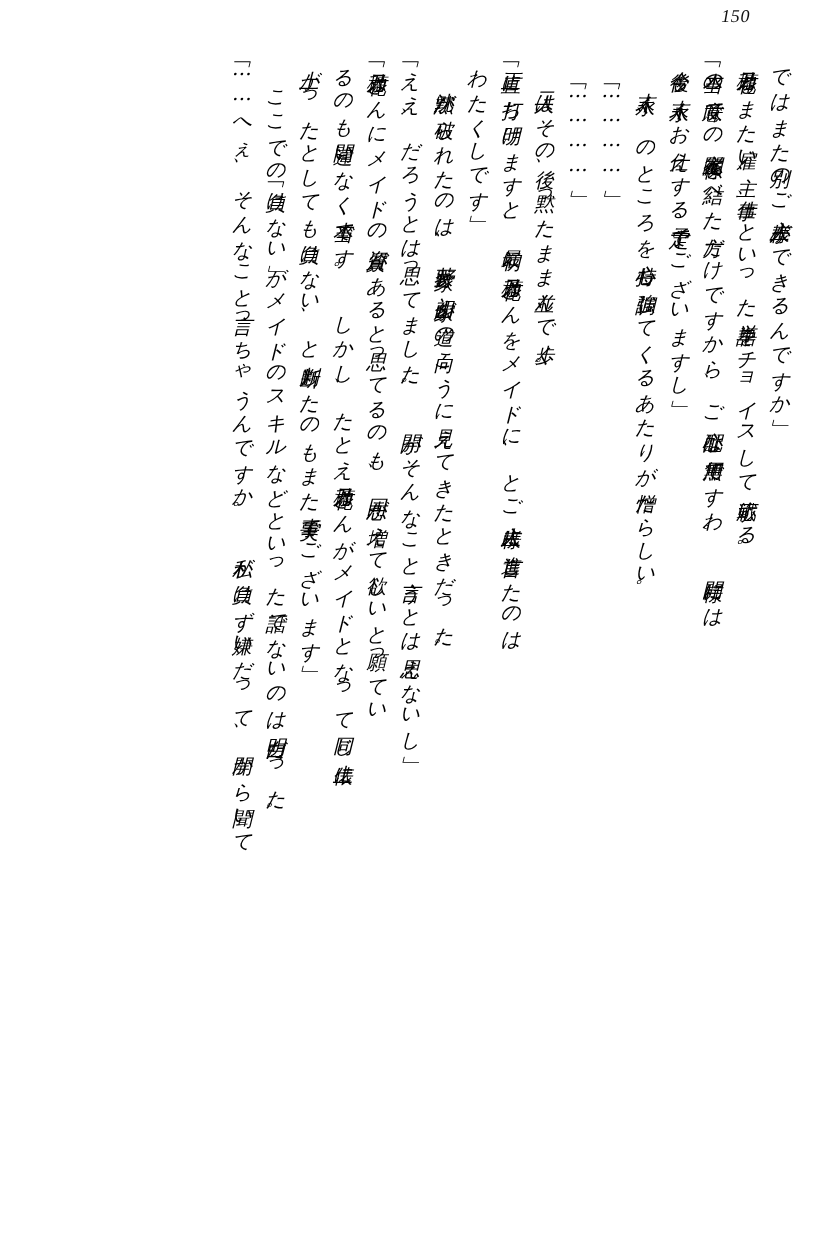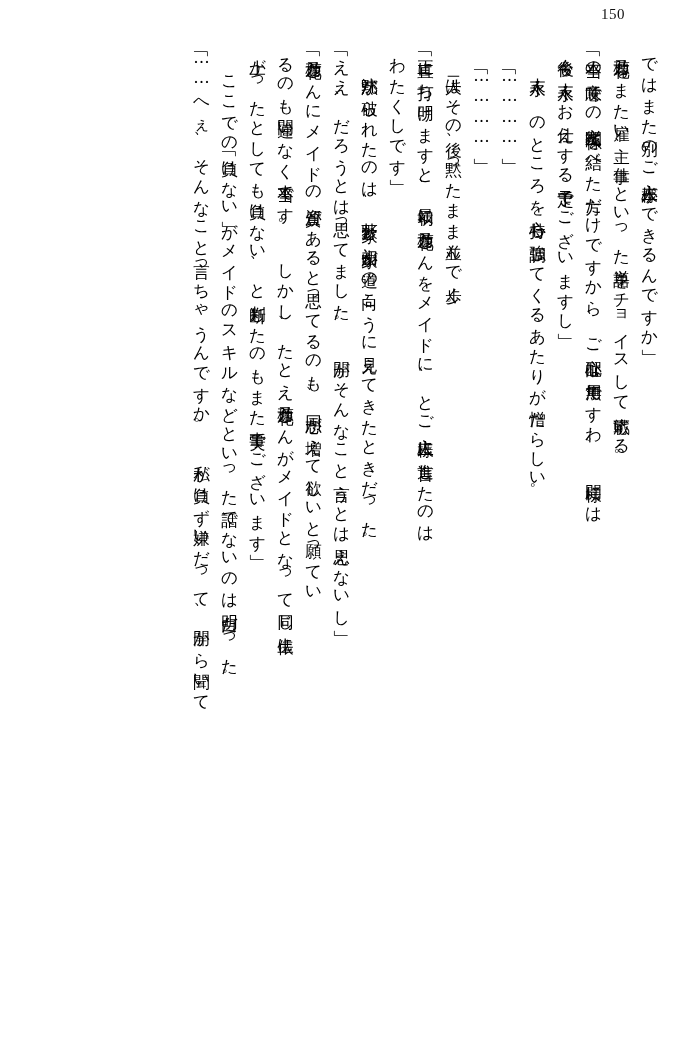--- a/index.html
+++ b/index.html
@@ -13,20 +13,21 @@
     font-family: "Liberation Serif", "DejaVu Serif", serif;
     color: #000000;
     overflow: hidden;
     position: relative;
   }
   .page {
     position: relative;
     width: 693px;
     height: 1050px;
     box-sizing: border-box;
+    font-style: italic;
   }
   .page-number {
     position: absolute;
     top: 6px;
     right: 68px;
     font-size: 15px;
     letter-spacing: 0.5px;
     font-family: "Liberation Serif", "DejaVu Serif", serif;
     color: #111;
   }

